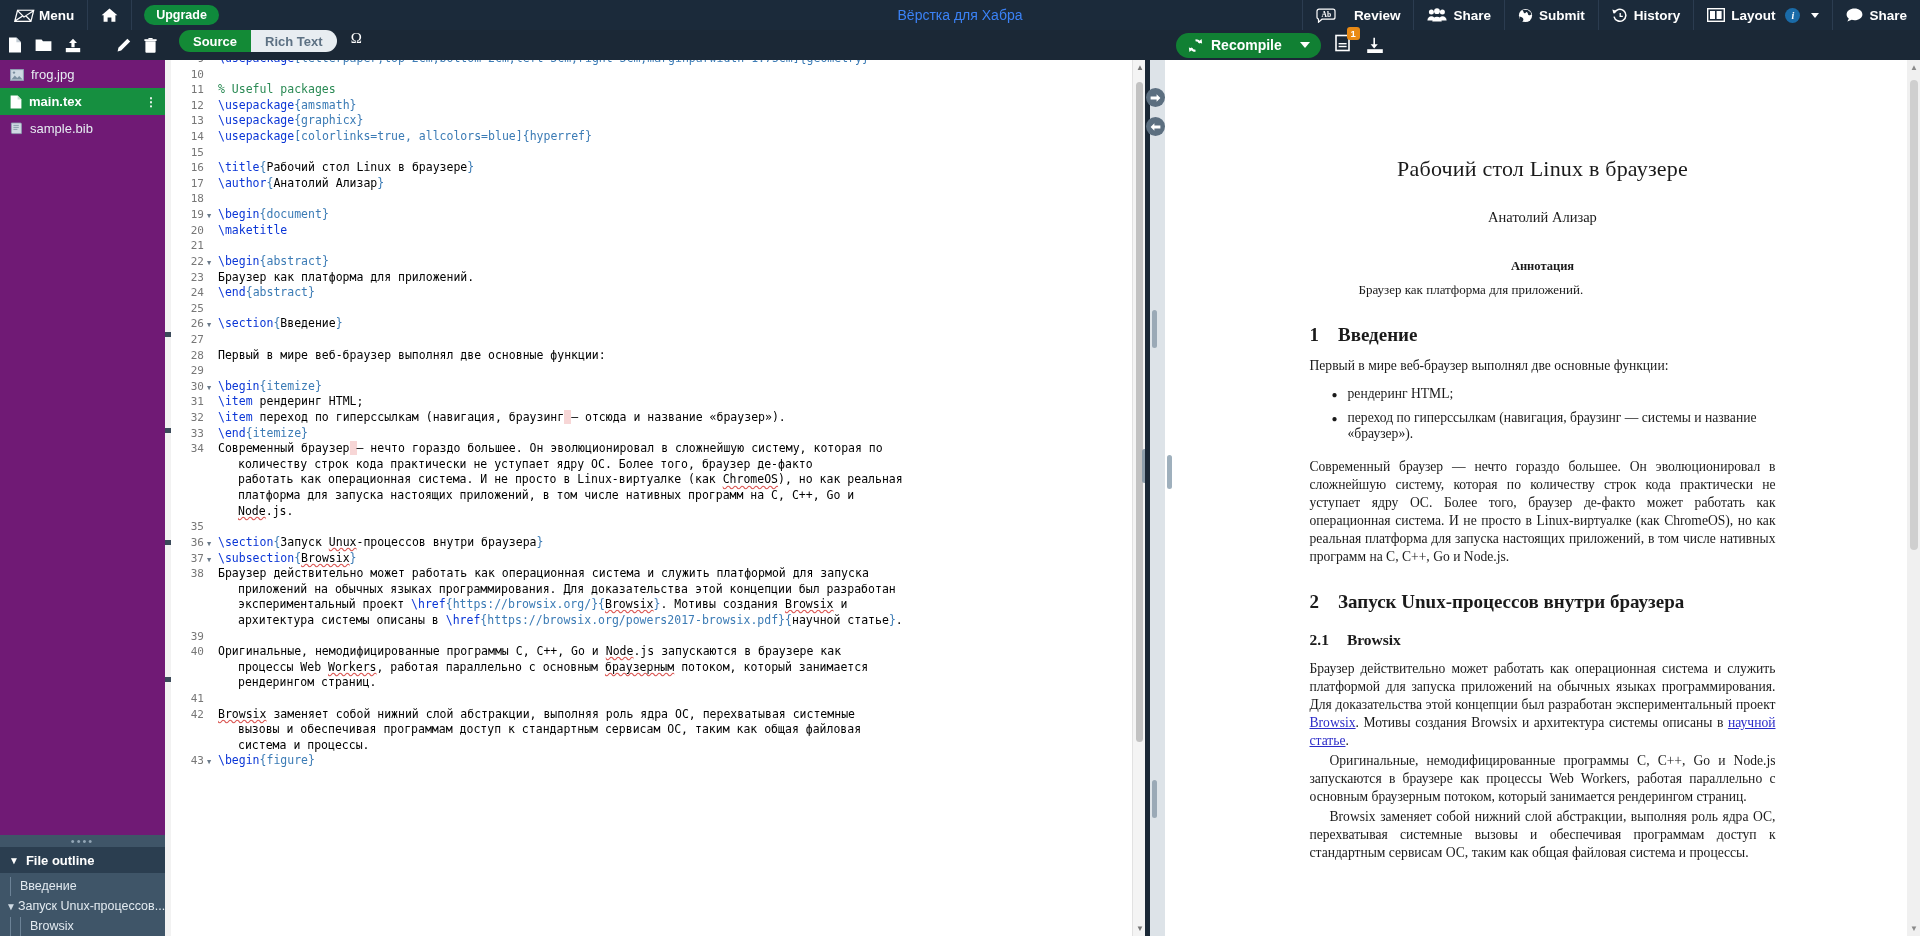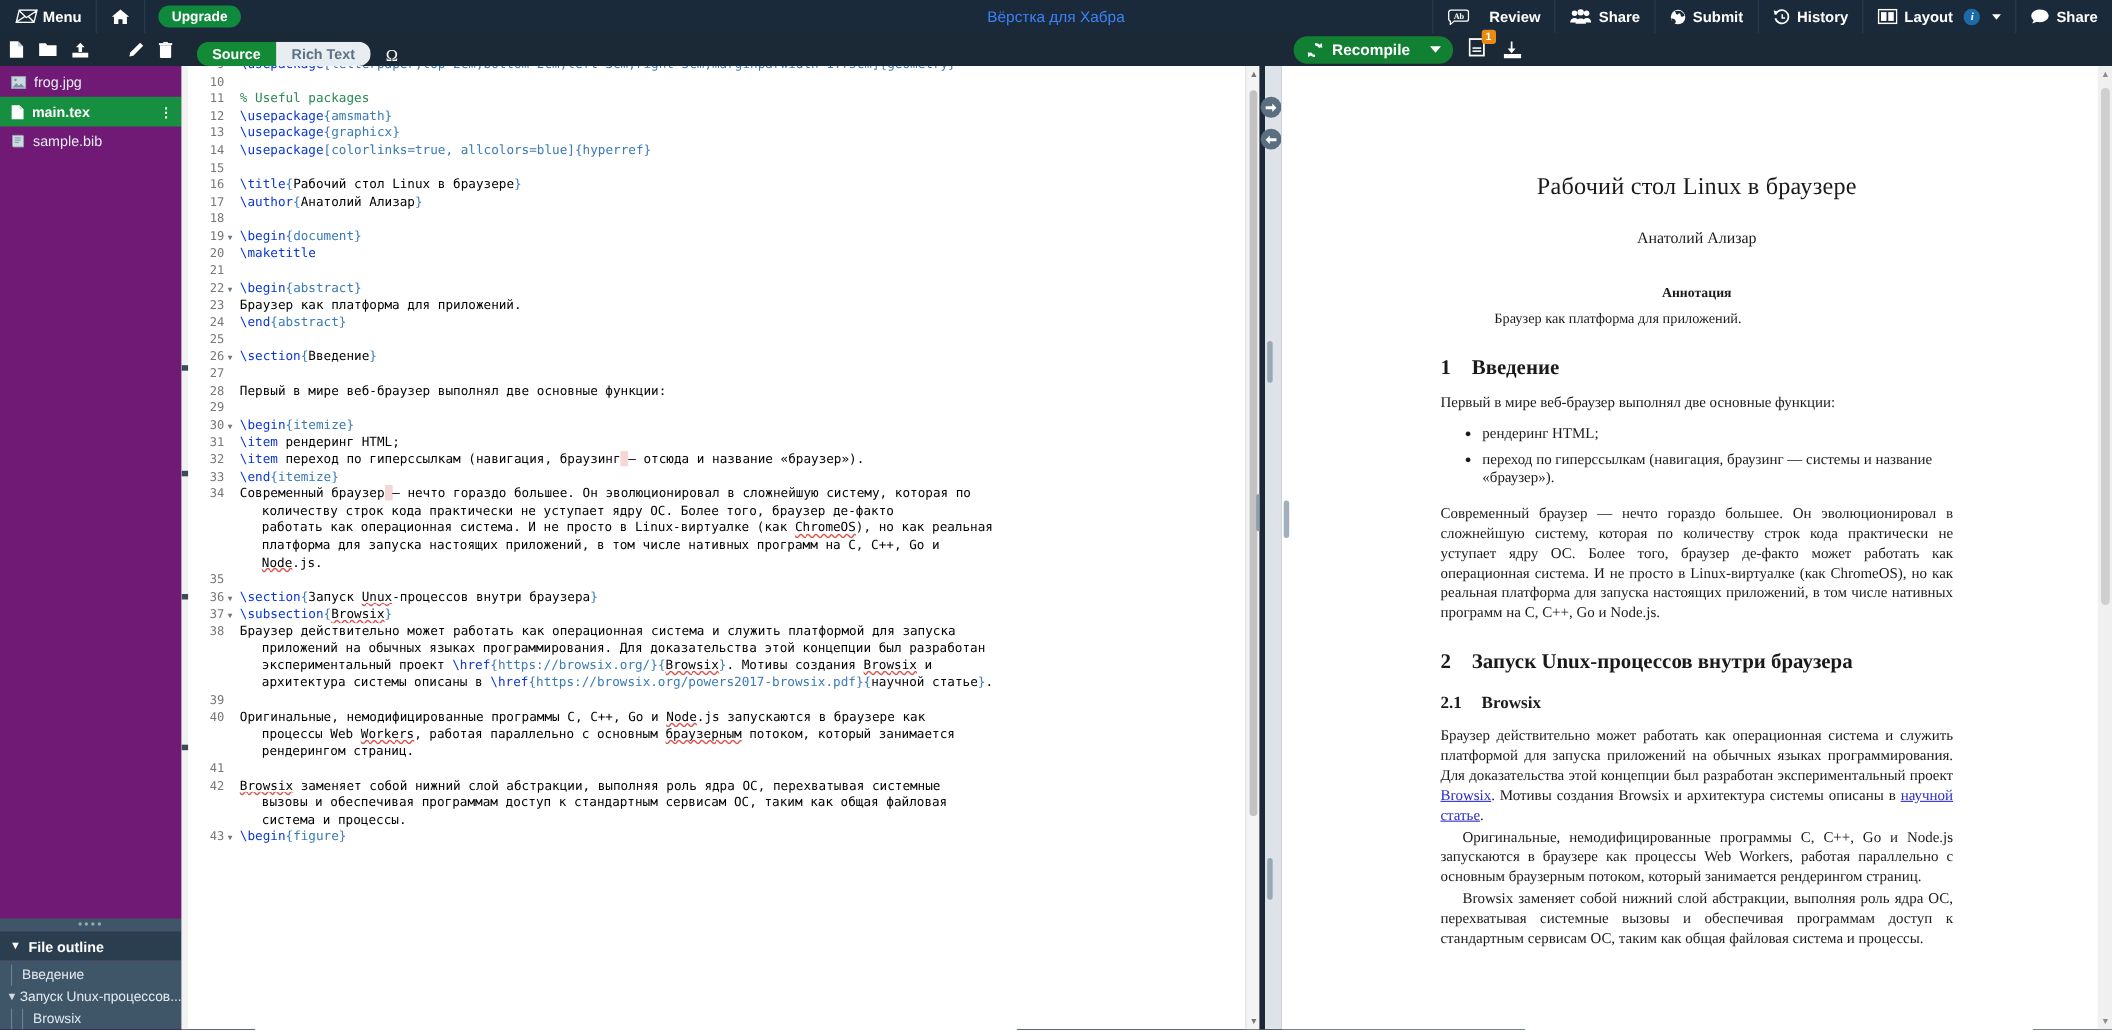--- a/index.html
+++ b/index.html
@@ -59,21 +59,21 @@
   }
 
   
   .toolrow { height: 30px; flex: 0 0 30px; display: flex; background: #1b2836; }
   .tool-left {
     width: 165px; flex: 0 0 165px; background: #1b2836;
     display: flex; align-items: center; padding: 0 8px; gap: 13px;
   }
   .tool-left .spacer { flex: 1; }
   .tool-mid {
-    flex: 1; background: #1b2836; display: flex; align-items: flex-end;
+    flex: 1; background: #1b2836; display: flex; align-items: flex-start;
     padding-left: 14px; gap: 14px;
   }
   .seg {
     display: flex; border-radius: 13px; overflow: hidden; height: 22px;
     font-size: 13px; font-weight: bold;
   }
   .seg div { display: flex; align-items: center; padding: 0 14px; cursor: pointer; }
   .seg .on { background: #138a36; color: #fff; }
   .seg .off { background: #e8edf1; color: #5d7183; }
   .omega { color: #fff; font-size: 15px; font-family: "Liberation Serif", serif; cursor: pointer; }

